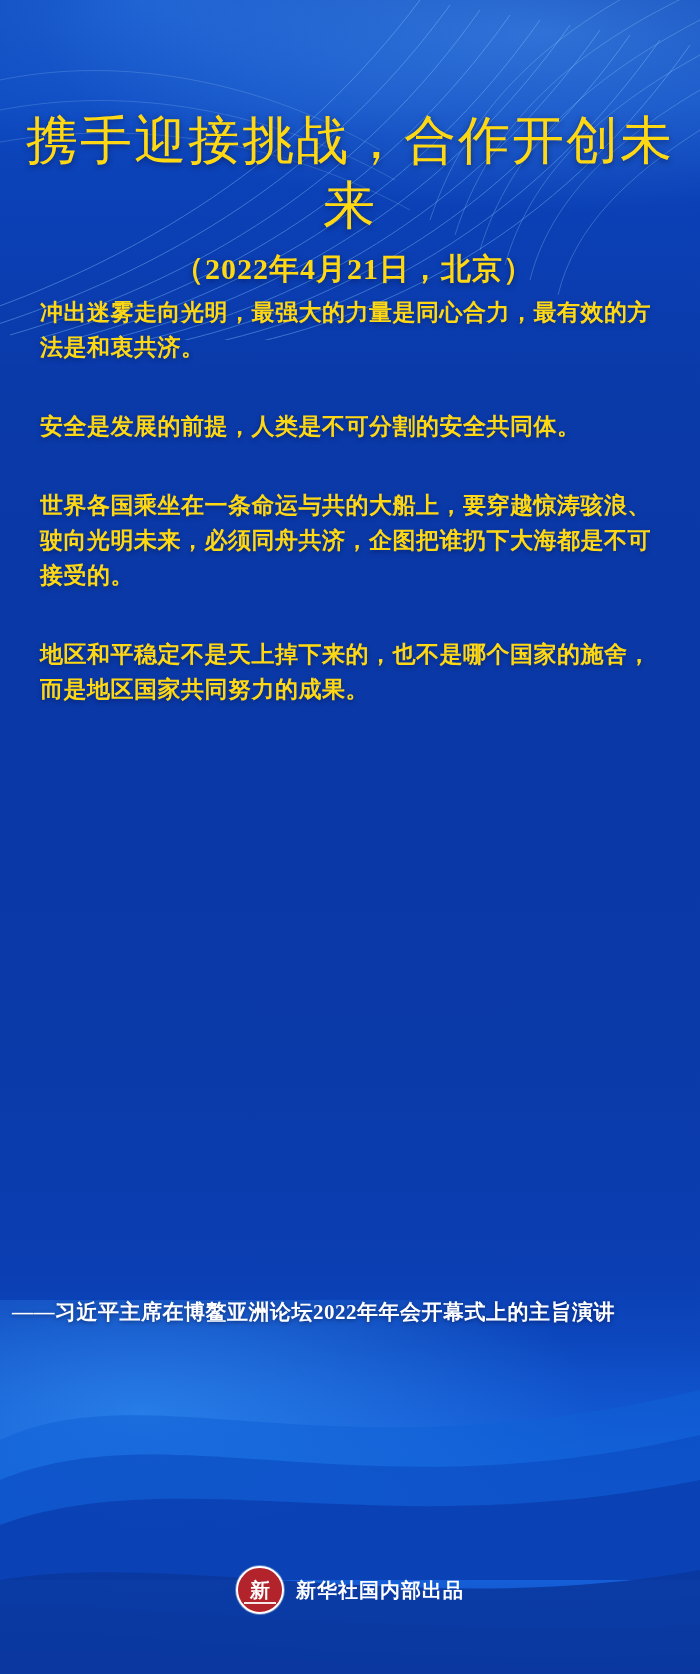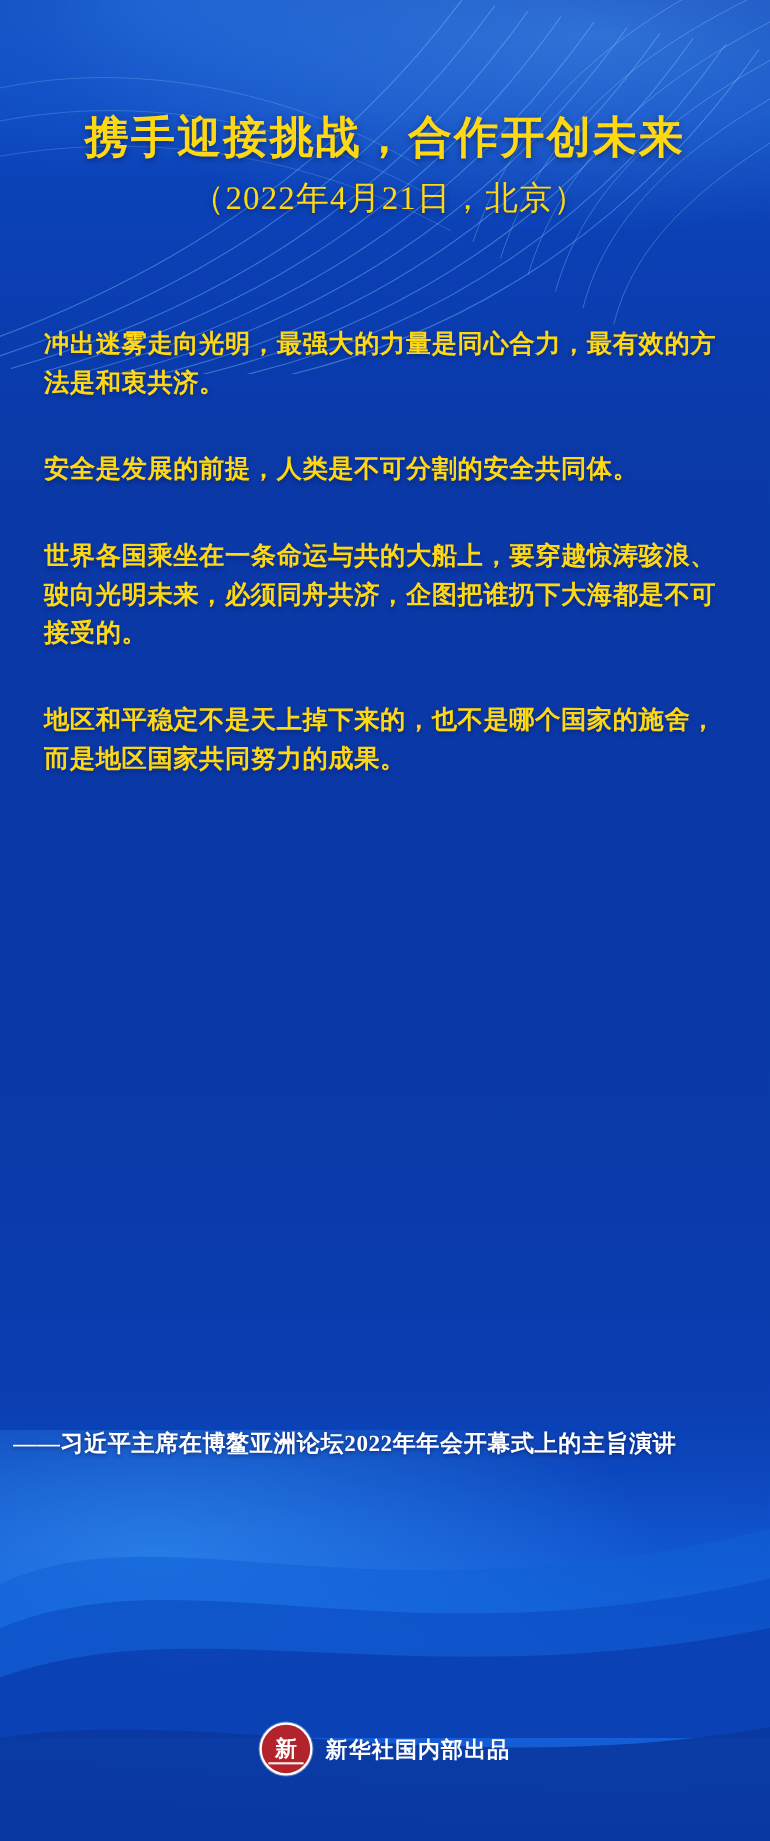--- a/index.html
+++ b/index.html
@@ -60,31 +60,31 @@
   }
   
   .header {
     position: absolute;
     left: 0; top: 96px;
     width: 700px;
     text-align: center;
   }
   .title {
     color: #ffd814;
-    font-size: 40px;
-    font-weight: bold;
+    font-size: 52px;
+    font-weight: normal;
     letter-spacing: 2px;
     text-shadow: 0 2px 6px rgba(0,0,40,0.45);
-    margin: 4px;
+    margin: 12px;
     line-height: 1.25;
   }
   .subtitle {
     color: #ffd814;
     font-size: 30px;
-    font-weight: normal;
+    font-weight: bold;
     letter-spacing: 1px;
     text-shadow: 0 2px 6px rgba(0,0,40,0.45);
     margin: 12px 0 0 8px;
     line-height: 1.25;
   }
   
   .quotes {
     position: absolute;
     left: 40px; top: 296px;
     width: 620px;

